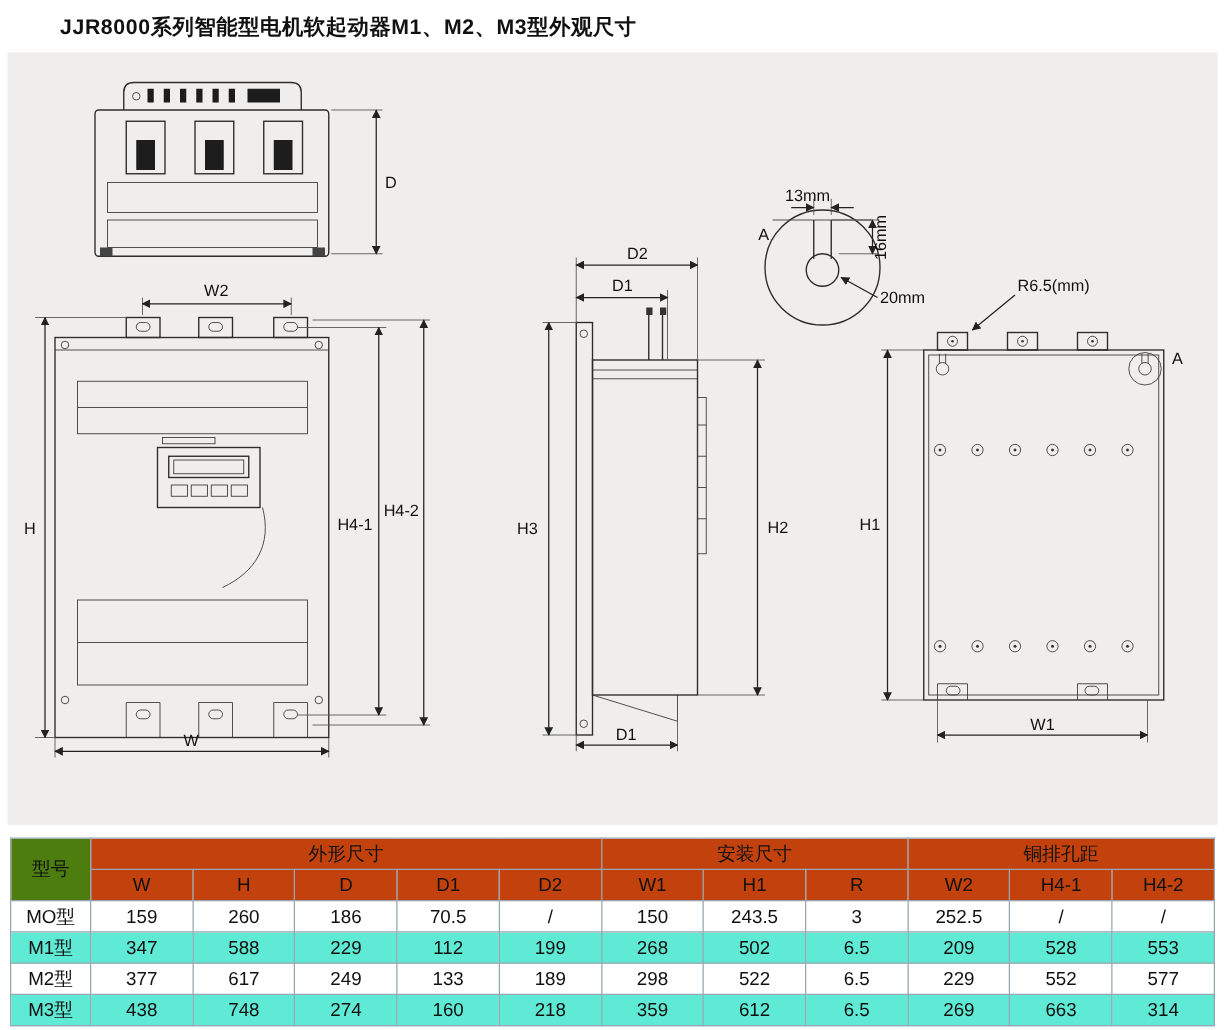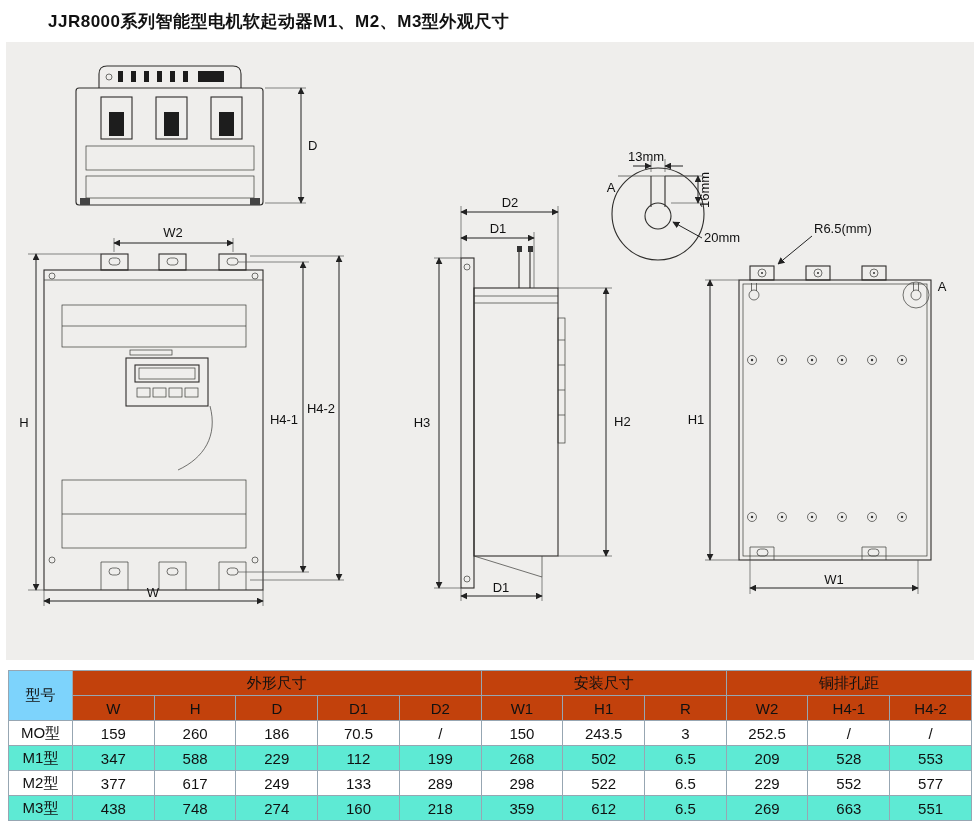--- a/index.html
+++ b/index.html
@@ -7,21 +7,21 @@
   .page-title { height:42px; display:flex; align-items:center; padding-left:48px; font-size:17px; font-weight:bold; letter-spacing:.5px; }
   .diagram-area { margin:0 6px; height:618px; background:#efeeec; position:relative; overflow:hidden; }
   svg text { font-family:"Liberation Sans", sans-serif; font-size:13px; fill:#111; }
   .ln { fill:none; stroke:#2e2d2b; stroke-width:1.1; }
   .tn { fill:none; stroke:#3a3936; stroke-width:0.7; }
   .dim { fill:none; stroke:#222; stroke-width:1; }
   .ext { fill:none; stroke:#555; stroke-width:0.7; }
   .dim-table { margin:10px 8px 0 8px; width:964px; border-collapse:collapse; table-layout:fixed; font-size:15px; }
   .dim-table th, .dim-table td { border:1px solid #97a6b2; text-align:center; height:25px; font-weight:normal; padding:1px 2px; }
   .dim-table thead th { background:#c2410c; }
-  .dim-table thead th.model-th { background:#7dd3fc; }
+  .dim-table thead th.model-th { background:#4d7c0f; }
   .row-a td { background:#ffffff;margin-left:48px; }
   .row-b td { background:#5eead4; }
 </style>
 </head>
 <body>
 
 <div class="page-title">JJR8000系列智能型电机软起动器M1、M2、M3型外观尺寸</div>
 
 <div class="diagram-area">
 <svg width="980" height="618" viewBox="0 42 980 618" xmlns="http://www.w3.org/2000/svg">
@@ -345,36 +345,36 @@
       <td>209</td>
       <td>528</td>
       <td>553</td>
     </tr>
     <tr class="row-a">
       <td>M2型</td>
       <td>377</td>
       <td>617</td>
       <td>249</td>
       <td>133</td>
-      <td>289</td>
+      <td>189</td>
       <td>298</td>
       <td>522</td>
       <td>6.5</td>
       <td>229</td>
       <td>552</td>
       <td>577</td>
     </tr>
     <tr class="row-b">
       <td>M3型</td>
       <td>438</td>
       <td>748</td>
       <td>274</td>
       <td>160</td>
       <td>218</td>
       <td>359</td>
       <td>612</td>
       <td>6.5</td>
       <td>269</td>
       <td>663</td>
-      <td>551</td>
+      <td>314</td>
     </tr>
   </tbody>
 </table>
 
 </body></html>

